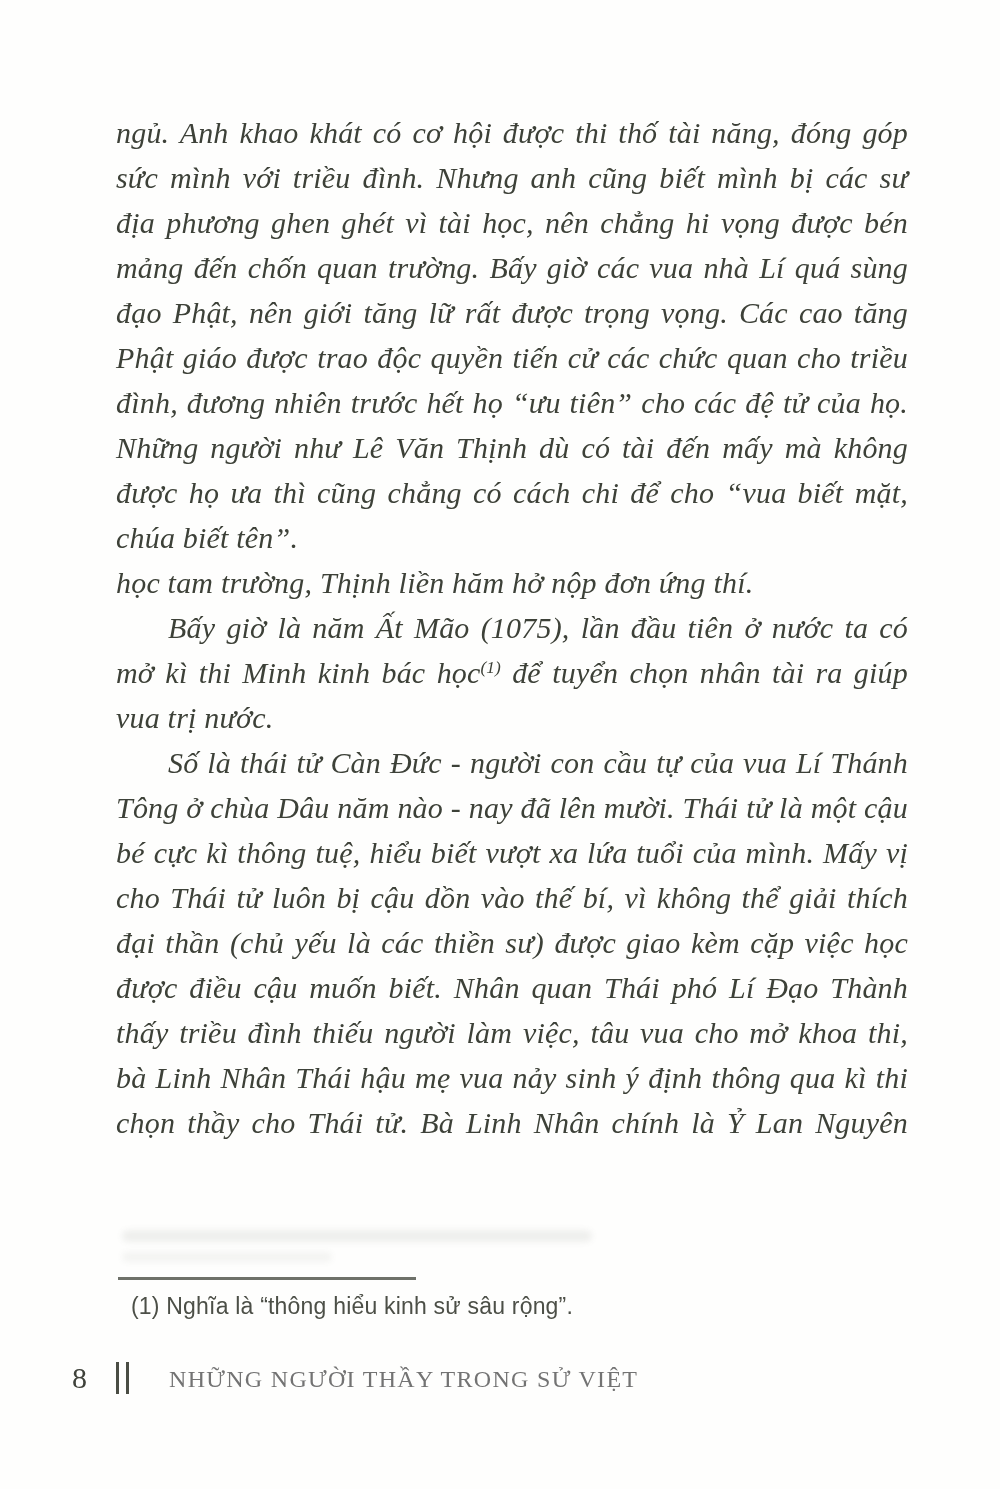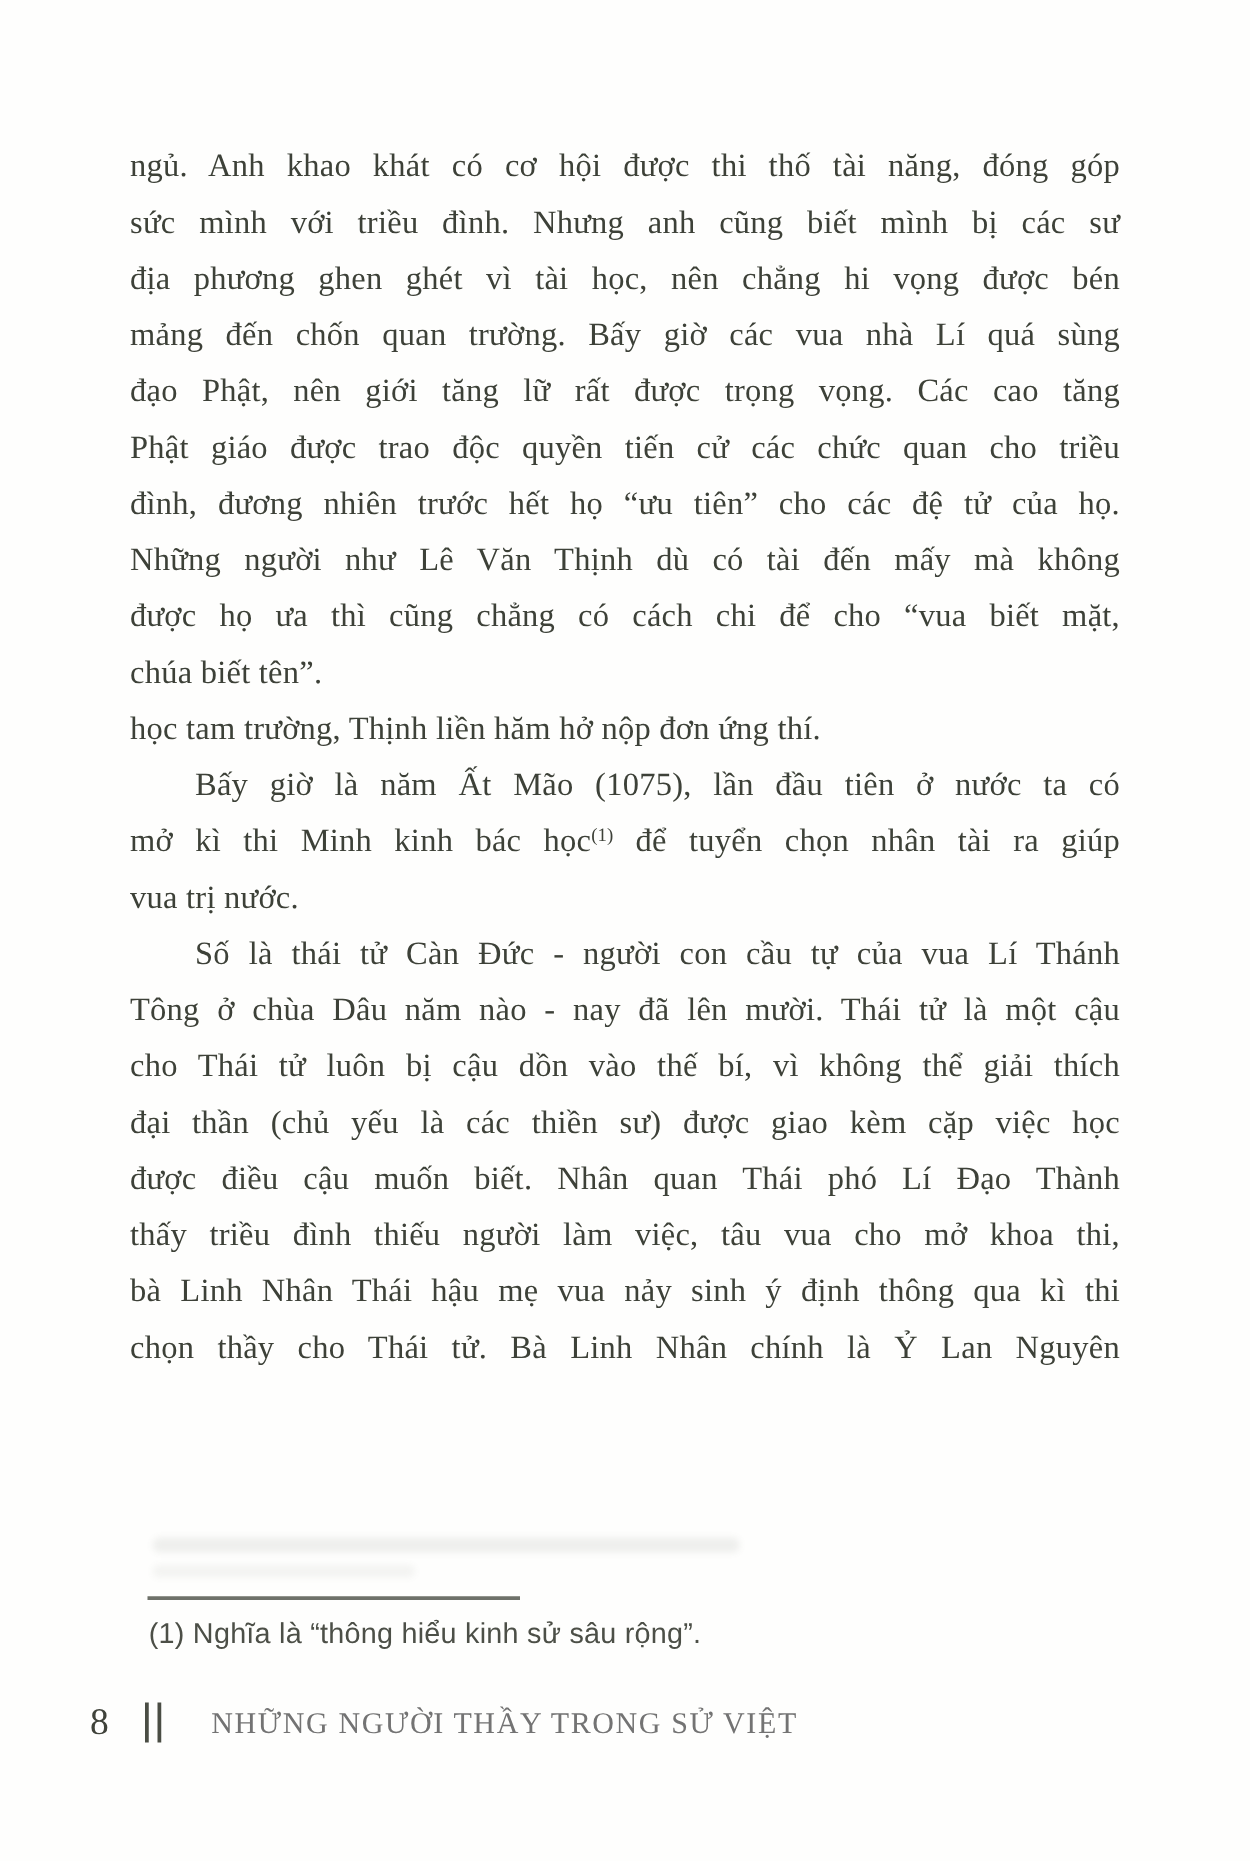--- a/index.html
+++ b/index.html
@@ -11,27 +11,28 @@
     position: relative;
     width: 1000px;
     height: 1489px;
     background: #fefefd;
     overflow: hidden;
     font-family: "Liberation Serif", serif;
   }
   
   .body-text {
     position: absolute;
-    left: 104px;
+    left: 116px;
     top: 110px;
     width: 792px;
     color: var(--ink, #3d4138);
-    font-size: 26px;
+    font-size: 30px;
     line-height: 45px;
     letter-spacing: 0.2px;
+    font-style: italic;
   }
   .line {
     height: 45px;
     white-space: nowrap;
     text-align: justify;
     text-align-last: justify;
   }
   .line.no-justify {
     text-align: center;
     text-align-last: left;
@@ -60,21 +61,21 @@
     position: absolute;
     left: 118px;
     top: 1277px;
     width: 298px;
     height: 3px;
     background: #55584f;
     opacity: 0.85;
   }
   .footnote {
     position: absolute;
-    left: 119px;
+    left: 131px;
     top: 1291px;
     width: 600px;
     font-family: "Liberation Sans", sans-serif;
     font-size: 23px;
     line-height: 30px;
     color: var(--footnote-ink, #4c4f47);
     letter-spacing: 0.2px;
   }
   
   .page-footer {
@@ -125,20 +126,21 @@
       <div class="line"><span>đình, đương nhiên trước hết họ “ưu tiên” cho các đệ tử của họ.</span></div>
       <div class="line"><span>Những người như Lê Văn Thịnh dù có tài đến mấy mà không</span></div>
       <div class="line"><span>được họ ưa thì cũng chẳng có cách chi để cho “vua biết mặt,</span></div>
       <div class="line no-justify"><span>chúa biết tên”.</span></div>
       <div class="line no-justify"><span>học tam trường, Thịnh liền hăm hở nộp đơn ứng thí.</span></div>
       <div class="line indent"><span>Bấy giờ là năm Ất Mão (1075), lần đầu tiên ở nước ta có</span></div>
       <div class="line"><span>mở kì thi Minh kinh bác học</span><span class="sup">(1)</span><span> để tuyển chọn nhân tài ra giúp</span></div>
       <div class="line no-justify"><span>vua trị nước.</span></div>
       <div class="line indent"><span>Số là thái tử Càn Đức - người con cầu tự của vua Lí Thánh</span></div>
       <div class="line"><span>Tông ở chùa Dâu năm nào - nay đã lên mười. Thái tử là một cậu</span></div>
+      <div class="line"><span>bé cực kì thông tuệ, hiểu biết vượt xa lứa tuổi của mình. Mấy vị</span></div>
       <div class="line"><span>cho Thái tử luôn bị cậu dồn vào thế bí, vì không thể giải thích</span></div>
       <div class="line"><span>đại thần (chủ yếu là các thiền sư) được giao kèm cặp việc học</span></div>
       <div class="line"><span>được điều cậu muốn biết. Nhân quan Thái phó Lí Đạo Thành</span></div>
       <div class="line"><span>thấy triều đình thiếu người làm việc, tâu vua cho mở khoa thi,</span></div>
       <div class="line"><span>bà Linh Nhân Thái hậu mẹ vua nảy sinh ý định thông qua kì thi</span></div>
       <div class="line"><span>chọn thầy cho Thái tử. Bà Linh Nhân chính là Ỷ Lan Nguyên</span></div>
     </main>
 
   <div class="ghost ghost-1"></div>
   <div class="ghost ghost-2"></div>

